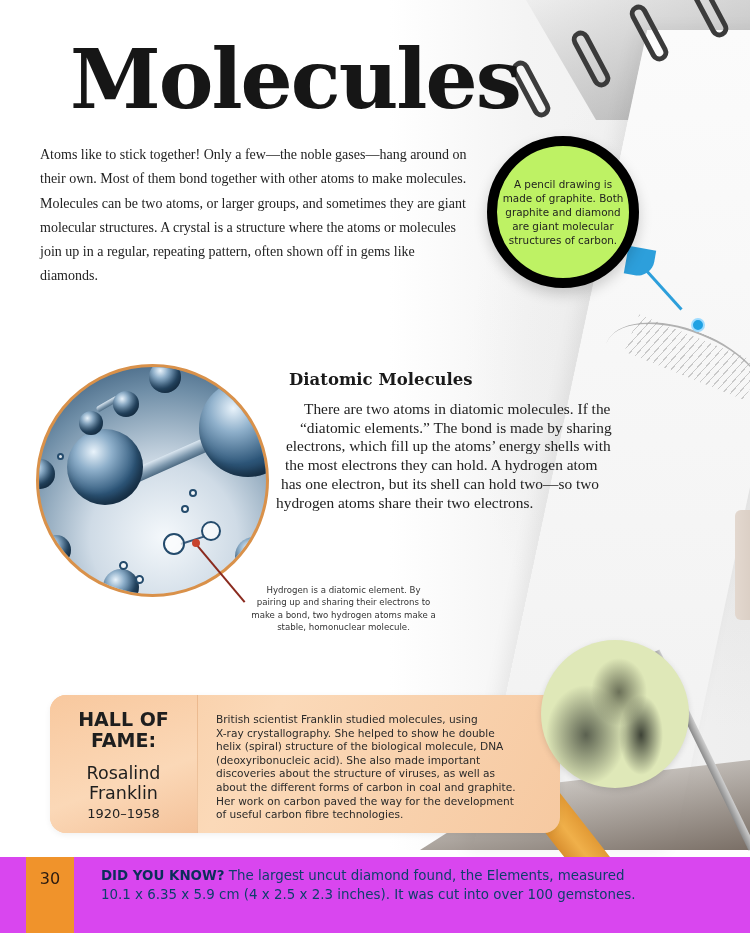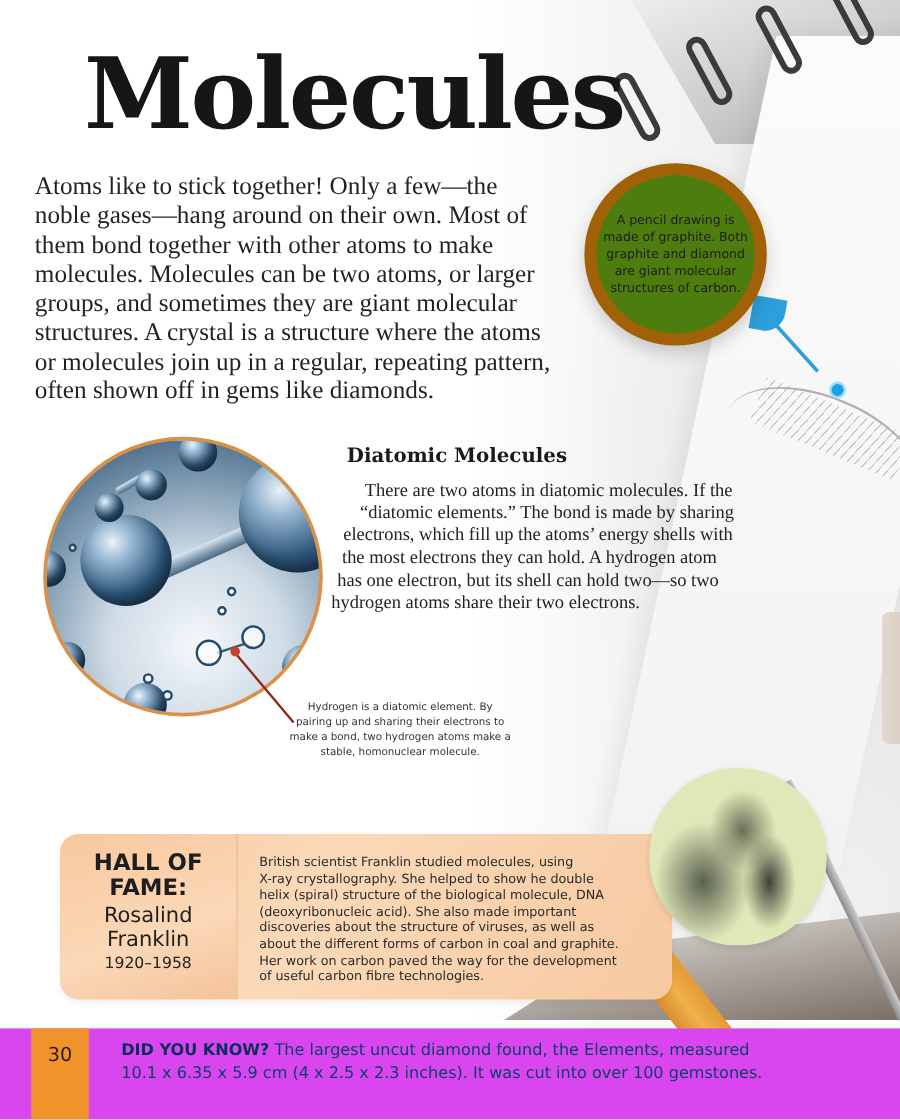--- a/index.html
+++ b/index.html
@@ -58,28 +58,28 @@
 
     
     .title {
       position: absolute; left: 34px; top: 38px;
       font-family: "DejaVu Serif", serif; font-weight: bold; font-size: 82px; letter-spacing: -2px;
       color: #161616; line-height: 1; margin-left: 36px;
     }
 
     
     .intro {
-      position: absolute; left: 29px; top: 143px; width: 430px;
-      font-family: "Liberation Serif", serif; font-size: 21px; line-height: 24.3px; color: #222;
+      position: absolute; left: 40px; top: 143px; width: 430px;
+      font-family: "Liberation Serif", serif; font-size: 14px; line-height: 24.3px; color: #222;
     }
 
     
     .callout {
       position: absolute; left: 487px; top: 136px; width: 152px; height: 152px;
-      border-radius: 50%; background: #4d7c0f; border: 10px solid #a16207;
+      border-radius: 50%; background: #bef264; border: 10px solid #000000;
       box-shadow: 0 6px 14px rgba(0,0,0,0.18);
       display: flex; align-items: center; justify-content: center; text-align: center;
     }
     .callout-text {
       font-family: "DejaVu Sans", sans-serif; font-size: 10.4px; line-height: 14px; color: #1e1e1e;
       width: 130px; font-weight: 500;
     }
     .callout-tail {
       position: absolute; left: 640px; top: 262px; width: 62px; height: 3px; background: #2d9fdb;
       transform-origin: left center; transform: rotate(48deg);
@@ -111,21 +111,21 @@
     .small-atom { position: absolute; border-radius: 50%; border: 2px solid #244b6c; background: rgba(255,255,255,0.7); }
     .small-bond { position: absolute; height: 2px; background: #39597a; transform-origin: left center; }
 
     .pointer-line {
       position: absolute; left: 196px; top: 543px; width: 76px; height: 1.5px; background: #8a2a1e;
       transform-origin: left center; transform: rotate(50deg);
     }
     .pointer-dot { position: absolute; left: 192px; top: 539px; width: 8px; height: 8px; border-radius: 50%; background: #c8432d; }
 
     .caption {
-      position: absolute; left: 241px; top: 584px; width: 185px; text-align: center;
+      position: absolute; left: 251px; top: 584px; width: 185px; text-align: center;
       font-family: "DejaVu Sans", sans-serif; font-size: 8.6px; line-height: 12.4px; color: #333;
     }
 
     
     .section-heading {
       position: absolute; left: 289px; top: 370px;
       font-family: "DejaVu Serif", serif; font-weight: bold; font-size: 16.5px; color: #1a1a1a;
     }
     .section-body {
       position: absolute; left: 270px; top: 400px; width: 370px;
@@ -140,21 +140,21 @@
       background: linear-gradient(120deg, #f7c79c 0%, #fbd9b8 40%, #f6c9a1 100%);
       box-shadow: 0 2px 6px rgba(0,0,0,0.06);
     }
     .hof-left {
       position: absolute; left: 0; top: 0; width: 148px; height: 138px;
       background: linear-gradient(160deg, #f8c89e 0%, #fbd8b7 60%, #f4c29a 100%);
       border-right: 1px solid rgba(200,140,90,0.25);
       text-align: center; padding-top: 14px;
     }
     .hof-heading { font-family: "DejaVu Sans", sans-serif; font-weight: bold; font-size: 19px; line-height: 21px; color: #1e1e1e; }
-    .hof-name { font-family: "DejaVu Sans", sans-serif; font-size: 17.5px; line-height: 20px; color: #1e1e1e; margin-top: 2px; }
+    .hof-name { font-family: "DejaVu Sans", sans-serif; font-size: 17.5px; line-height: 20px; color: #1e1e1e; margin-top: 12px; }
     .hof-years { font-family: "DejaVu Sans", sans-serif; font-size: 13px; line-height: 18px; color: #222; margin-top: 2px; }
     .hof-body {
       position: absolute; left: 166px; top: 18px; width: 340px;
       font-family: "DejaVu Sans", sans-serif; font-size: 10.6px; line-height: 13.6px; color: #2a2a2a;
     }
     .hof-body .ln { display: block; white-space: nowrap; }
 
     .portrait {
       position: absolute; left: 541px; top: 640px; width: 148px; height: 148px; border-radius: 50%;
       background:

